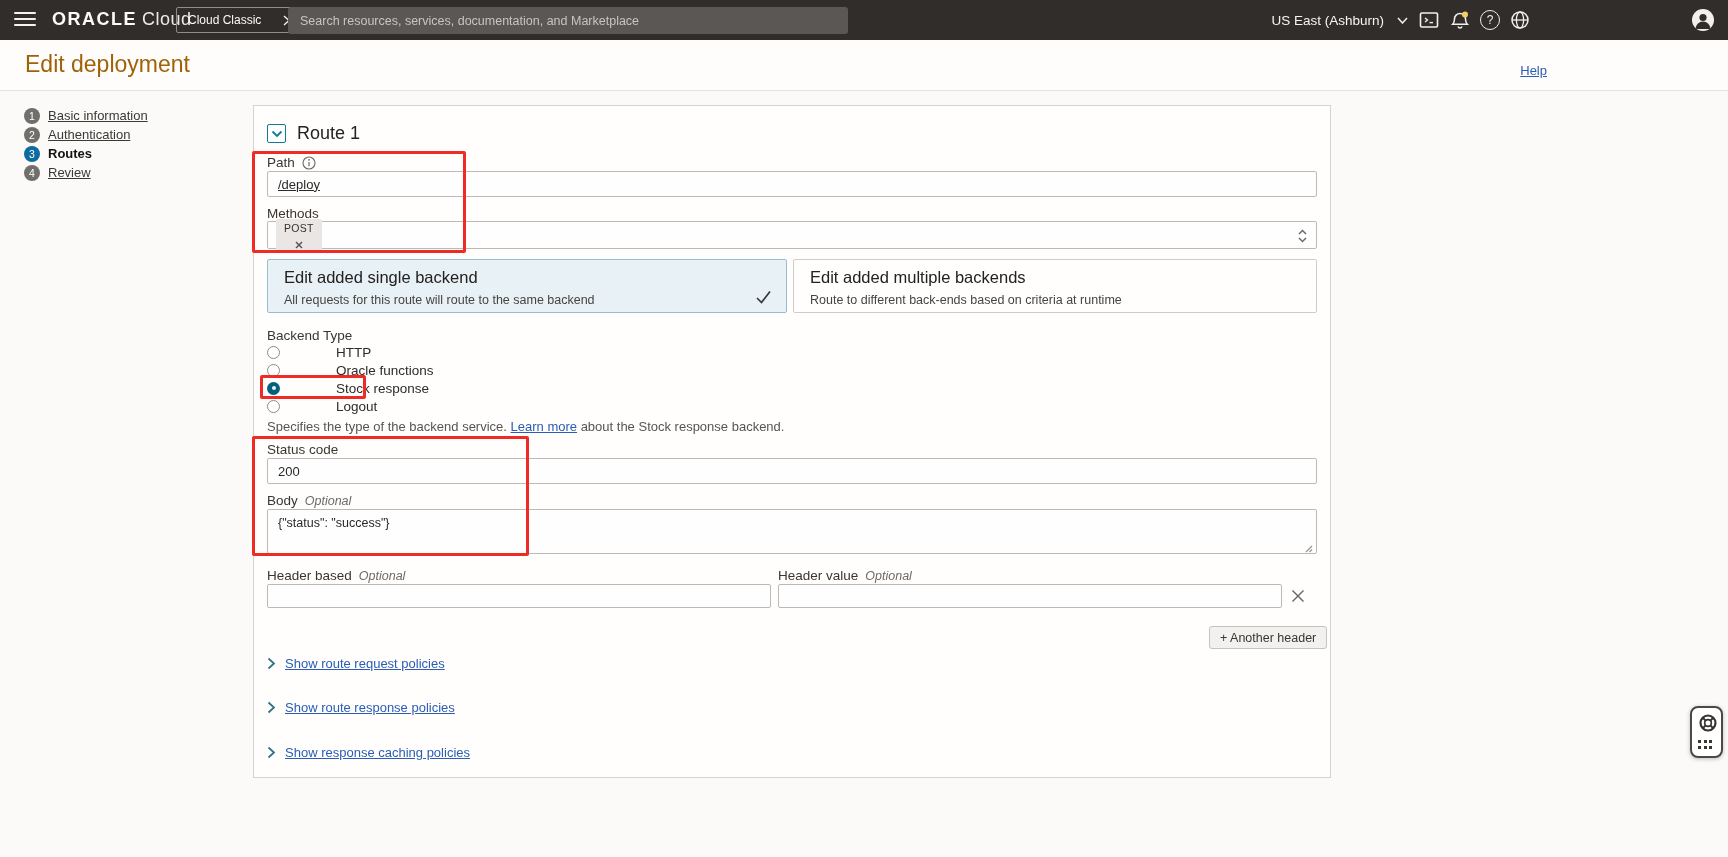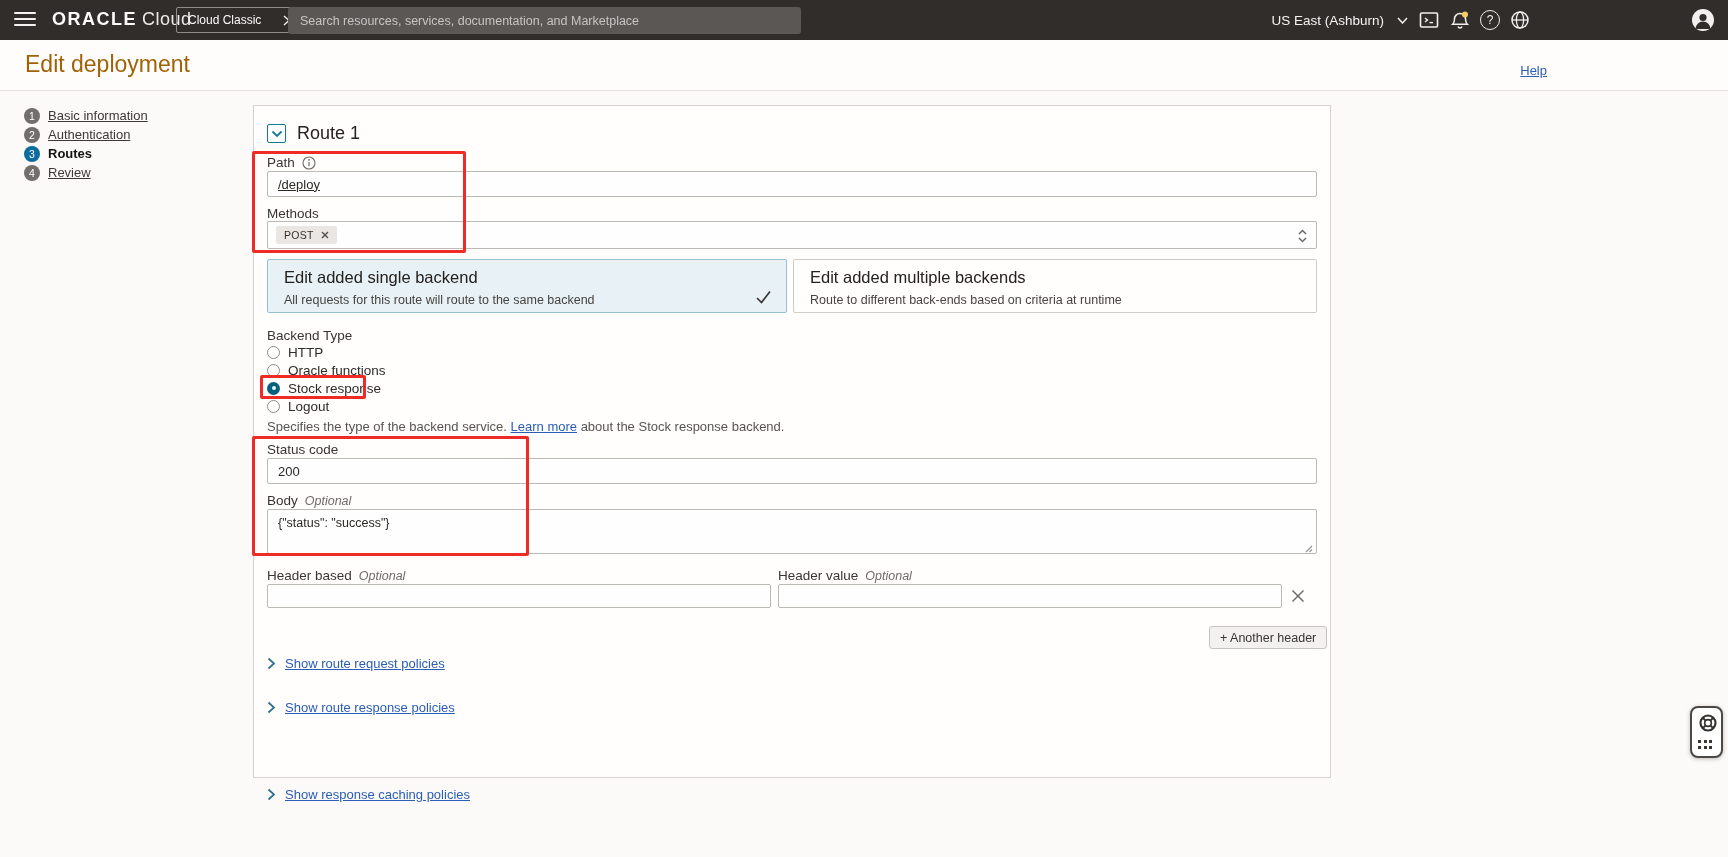--- a/index.html
+++ b/index.html
@@ -9,21 +9,21 @@
 
   
   .topbar{ position:absolute; left:0; top:0; width:1728px; height:40px; background:#312d2a; }
   .hamburger{ position:absolute; left:14px; top:12px; width:22px; height:16px; cursor:pointer; }
   .hamburger span{ display:block; height:2.4px; background:#f5f3f1; margin-bottom:3.6px; border-radius:1px; }
   .brand{ position:absolute; left:52px; top:9px; font-size:18px; color:#fdfcfb; letter-spacing:.5px; }
   .brand b{ font-weight:700; letter-spacing:1.5px; }
   .brand span.lt{ font-weight:300; margin-left:5px; color:#eceae8; }
   .cloud-classic{ position:absolute; left:176px; top:7px; height:26px; display:flex; align-items:center; gap:22px;
         border:1px solid #8f8c89; border-radius:2px; padding:0 11px; color:#fbfaf9; font-size:12px; cursor:pointer; }
-  .searchbox{ position:absolute; left:288px; top:7px; width:513px; height:27px; background:#5b5755; border-radius:3px; }
+  .searchbox{ position:absolute; left:288px; top:7px; width:560px; height:27px; background:#5b5755; border-radius:3px; }
   .searchbox input{ width:100%; height:100%; background:transparent; border:none; outline:none;
         color:#eceae8; font-size:12.5px; padding:0 12px; font-family:"Liberation Sans",sans-serif; }
   .searchbox input::placeholder{ color:#c7c4c2; }
   .region{ position:absolute; right:320px; top:0; height:40px; display:flex; align-items:center; gap:13px;
         color:#f6f4f2; font-size:13.5px; cursor:pointer; }
   .tb-icon{ position:absolute; top:10px; width:20px; height:20px; cursor:pointer; }
   .tb-help{ border:1.6px solid #f2f0ee; border-radius:50%; color:#f2f0ee; font-size:12px;
         display:flex; align-items:center; justify-content:center; }
   .avatar{ position:absolute; left:1692px; top:9px; width:22px; height:22px; border-radius:50%;
         background:#f2f0ee; overflow:hidden; cursor:pointer; }
@@ -53,36 +53,36 @@
   .route-title{ font-size:18px; color:#26231f; }
 
   .field-label{ position:absolute; font-size:13.5px; color:#393531; }
   .optional{ font-style:italic; color:#6e6a66; font-size:12.5px; margin-left:7px; }
   .txt-input{ position:absolute; height:26px; background:#fefefe; border:1px solid #bdb9b5; border-radius:2px;
         font-size:13px; color:#2b2926; padding:0 10px; font-family:"Liberation Sans",sans-serif; outline:none; }
 
   .methods-box{ position:absolute; left:13px; top:115px; width:1050px; height:28px; background:#fefefe;
         border:1px solid #bdb9b5; border-radius:2px; display:flex; align-items:center; padding:0 8px; cursor:pointer; }
   .chip{ display:inline-flex; align-items:center; gap:7px; background:#e9e6e3; border-radius:2px;
-        padding:3px 8px; font-size:10.5px; color:#34312e; letter-spacing:.3px; cursor:pointer; }
+        padding:3px 8px; font-size:10.5px; color:#34312e; letter-spacing:.3px; cursor:pointer;flex-direction:column; }
   .spinner{ position:absolute; right:8px; top:6px; }
 
   .card{ position:absolute; top:153px; height:54px; border:1px solid #cfccc8; border-radius:2px;
         background:#fffefd; cursor:pointer;text-align:right; }
   .card.selected{ background:#e7f1f6; border-color:#94bed1; }
   .card-title{ position:absolute; left:16px; top:8px; font-size:16.5px; color:#24211e; }
   .card-sub{ position:absolute; left:16px; top:33px; font-size:12.5px; color:#474340; }
   .card-check{ position:absolute; right:14px; top:30px; }
 
   .radio-row{ position:absolute; left:13px; display:flex; align-items:center; gap:8px; height:16px; cursor:pointer; }
   .radio{ width:13px; height:13px; border-radius:50%; border:1px solid #908c88; background:#fff; position:relative; flex:0 0 13px; }
   .radio.sel{ border:none; background:#05607d; }
   .radio.sel::after{ content:""; position:absolute; left:4.5px; top:4.5px; width:4px; height:4px;
         border-radius:50%; background:#e8f2f5; }
-  .radio-label{ font-size:13.5px; color:#2e2b28; }
+  .radio-label{ font-size:13.5px; color:#2e2b28;margin-left:48px; }
 
   .helper{ position:absolute; left:13px; top:313px; font-size:13px; color:#585551; }
   .helper a{ color:#2a5db5; text-decoration:underline; cursor:pointer; }
 
   .body-area{ position:absolute; left:13px; top:403px; width:1050px; height:45px; background:#fefefe;
         border:1px solid #bdb9b5; border-radius:2px; font-size:12.5px; color:#2b2926; padding:6px 10px;
         font-family:"Liberation Sans",sans-serif; resize:none; outline:none; }
   .resize-grip{ position:absolute; left:1049px; top:437px; cursor:nwse-resize; }
 
   .close-x{ position:absolute; left:1035px; top:481px; width:18px; height:18px; cursor:pointer; }
@@ -282,21 +282,21 @@
           <polyline points="1.5,1.5 7,6.5 1.5,11.5" fill="none" stroke="#2b7085" stroke-width="1.7"></polyline>
         </svg>
       <a class="policy-link">Show route request policies</a>
     </div>
     <div class="policy-row" style="top:593px;">
       <svg width="9" height="13" viewBox="0 0 9 13">
           <polyline points="1.5,1.5 7,6.5 1.5,11.5" fill="none" stroke="#2b7085" stroke-width="1.7"></polyline>
         </svg>
       <a class="policy-link">Show route response policies</a>
     </div>
-    <div class="policy-row" style="top:638px;margin-top:42px;">
+    <div class="policy-row" style="top:638px;">
       <svg width="9" height="13" viewBox="0 0 9 13">
           <polyline points="1.5,1.5 7,6.5 1.5,11.5" fill="none" stroke="#2b7085" stroke-width="1.7"></polyline>
         </svg>
       <a class="policy-link">Show response caching policies</a>
     </div>
   </section>
 
   <div class="annot" style="left:252px; top:151px; width:214px; height:102px;"></div>
   <div class="annot" style="left:260px; top:375px; width:106px; height:24px;"></div>
   <div class="annot" style="left:252px; top:436px; width:277px; height:120px;"></div>

